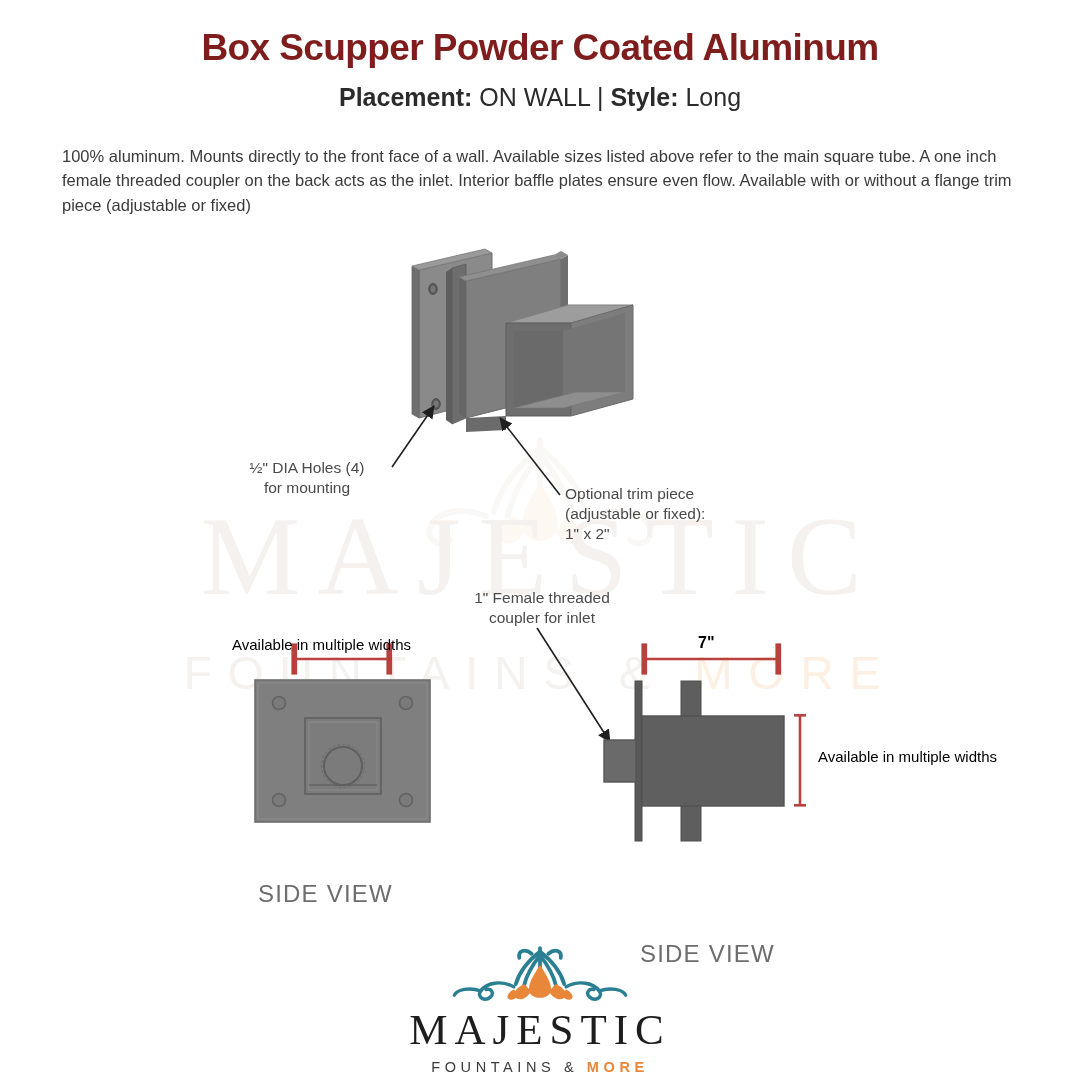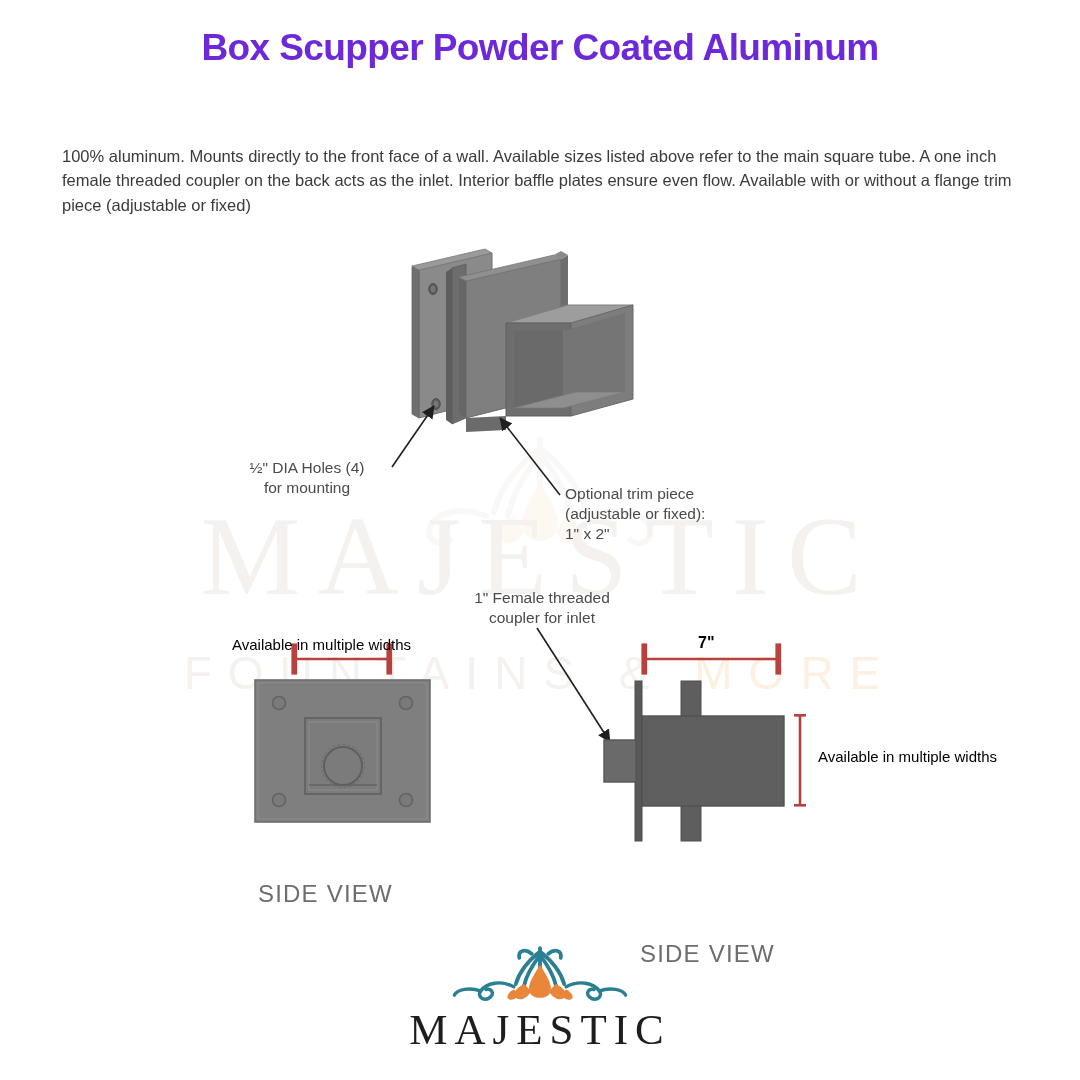--- a/index.html
+++ b/index.html
@@ -66,21 +66,21 @@
     top: 26px;
     left: 0;
     width: 1080px;
     text-align: center;
     z-index: 3;
   }
   .title {
     font-size: 37px;
     font-weight: bold;
     letter-spacing: -0.6px;
-    color: #6d28d9;
+    color: #7f1d1d;
     margin: 0;
     line-height: 1.2;
   }
   .subtitle {
     font-size: 25px;
     color: #2b2b2b;
     margin: 12px 0 0 0;
     line-height: 1.2;
     font-weight: normal;
   }
@@ -204,20 +204,21 @@
       <path d="M124 96 C112 102 104 112 110 120 C116 128 130 122 134 112 Z"></path>
       <path d="M176 96 C188 102 196 112 190 120 C184 128 170 122 166 112 Z"></path>
     </g>
   </svg>
   <div class="wm-main">MAJESTIC</div>
   <div class="wm-sub"><span>FOUNTAINS &amp; </span><span class="wm-more">MORE</span></div>
 </div>
 
 <div class="header">
   <div class="title">Box Scupper Powder Coated Aluminum</div>
+  <div class="subtitle"><b>Placement:</b> <span>ON WALL</span> <span>|</span> <b>Style:</b> <span>Long</span></div>
 </div>
 
 <div class="description">100% aluminum. Mounts directly to the front face of a wall. Available sizes listed above refer to the main square tube. A one inch female threaded coupler on the back acts as the inlet. Interior baffle plates ensure even flow. Available with or without a flange trim piece (adjustable or fixed)</div>
 
 <div class="stage">
 <svg width="1080" height="1080" viewBox="0 0 1080 1080">
   <defs>
     <marker id="arrowEnd" markerWidth="9" markerHeight="9" refX="7.5" refY="4" orient="auto">
       <path d="M0,0 L8,4 L0,8 z" fill="#1f1f1f"></path>
     </marker>
@@ -360,13 +361,14 @@
     </g>
     <g fill="#e8873a">
       <path d="M150 30 C139 48 130 62 136 72 C141 80 159 80 164 72 C170 62 161 48 150 30 Z"></path>
       <path d="M127 58 C116 63 109 72 115 78 C122 84 134 76 137 68 Z"></path>
       <path d="M173 58 C184 63 191 72 185 78 C178 84 166 76 163 68 Z"></path>
       <path d="M112 66 C104 70 100 77 105 80 C111 83 118 77 119 71 Z"></path>
       <path d="M188 66 C196 70 200 77 195 80 C189 83 182 77 181 71 Z"></path>
     </g>
   </svg>
   <div class="logo-word">MAJESTIC</div>
+  <div class="logo-sub"><span>FOUNTAINS &amp; </span><span class="more">MORE</span></div>
 </div>
 
 </body></html>

